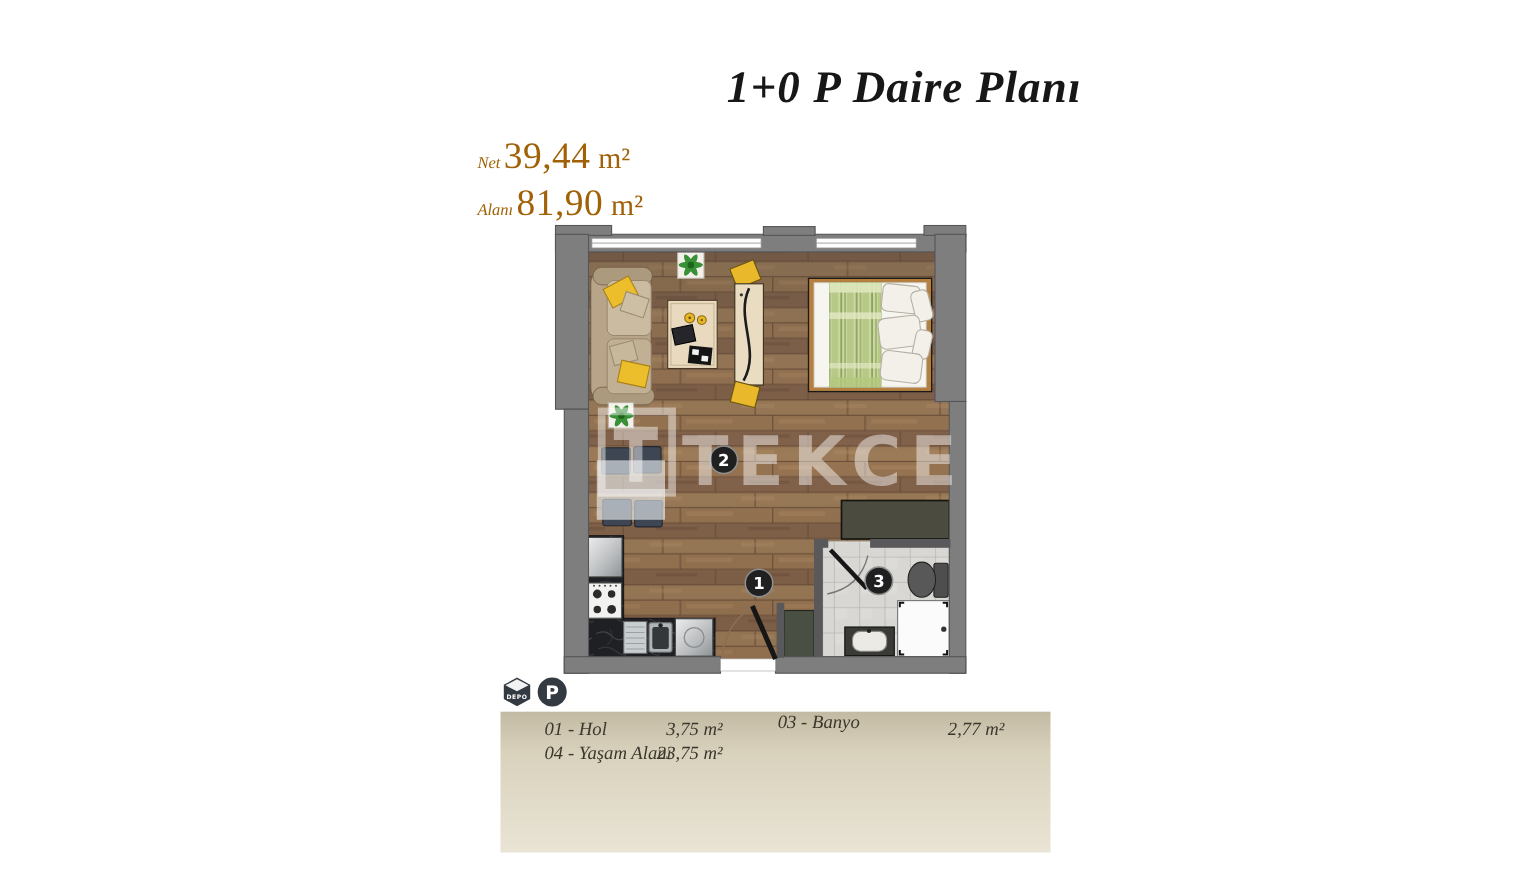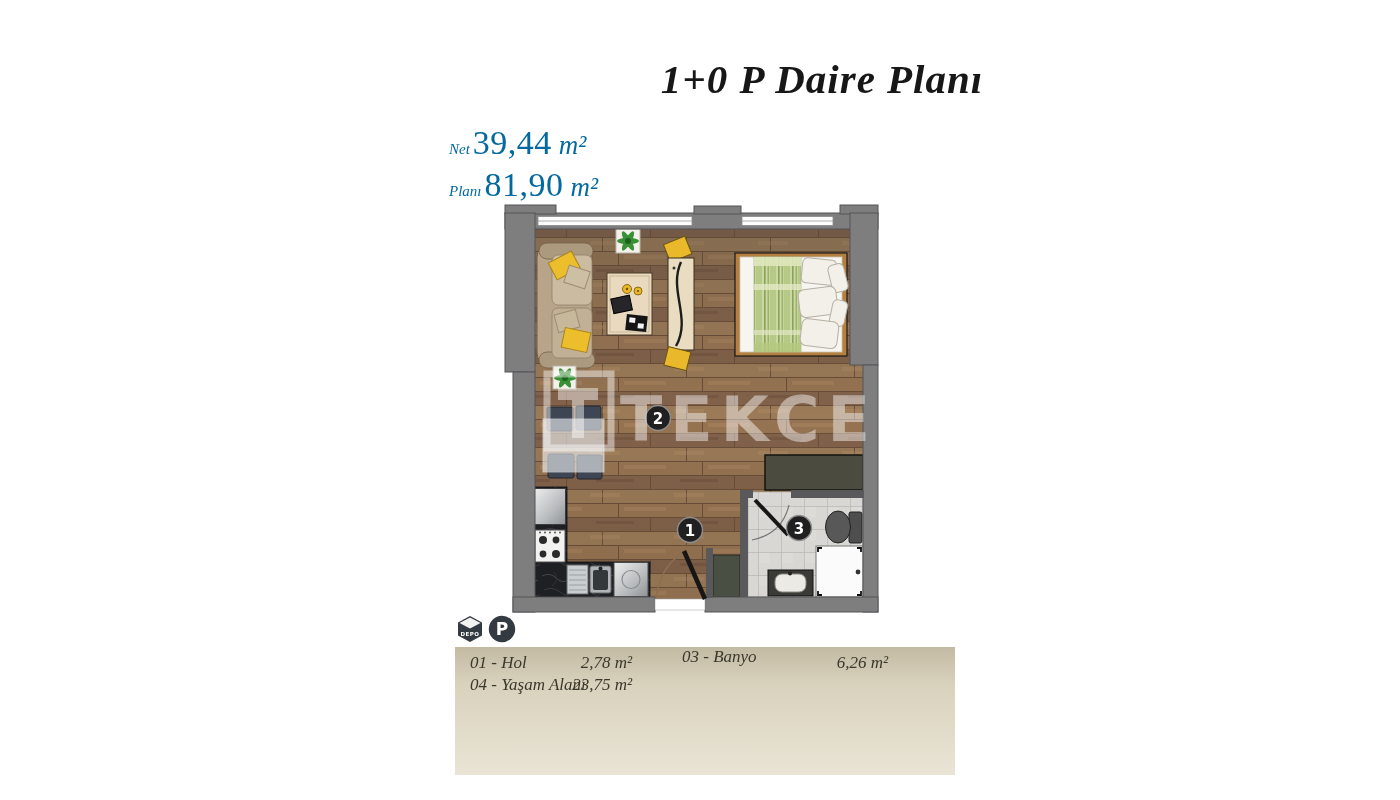--- a/index.html
+++ b/index.html
@@ -1,44 +1,44 @@
 <!DOCTYPE html>
 <html><head>
 <meta charset="utf-8">
 <style>
   html,body{margin:0;padding:0;background:#ffffff;}
   .screen{position:relative;width:1220px;height:800px;background:#ffffff;overflow:hidden;
           font-family:"Liberation Serif", serif;}
   .title{position:absolute;left:822px;top:28px;transform:translateX(-50%);
          font-style:italic;font-weight:bold;font-size:41px;color:#171717;white-space:nowrap;letter-spacing:1px;}
-  .area-line{position:absolute;left:449px;display:flex;align-items:baseline;gap:2px;color:#0369a1;white-space:nowrap;}
+  .area-line{position:absolute;left:434px;display:flex;align-items:baseline;gap:2px;color:#a16207;white-space:nowrap;}
   .area-line .lbl{font-style:italic;font-size:15px;margin-right:1px;}
   .area-line .val{font-weight:normal;font-size:34px;letter-spacing:0.5px;}
-  .area-line .unit{font-style:italic;font-size:27px;margin-left:5px;}
+  .area-line .unit{font-size:27px;margin-left:5px;}
   .badges{position:absolute;left:455px;top:614px;display:flex;gap:2px;}
   .plan-svg{position:absolute;left:495px;top:200px;}
   .legend{position:absolute;left:455px;top:647px;width:500px;height:128px;
           background:linear-gradient(180deg,#c3baa3 0%,#d9d2bd 30%,#e9e4d5 100%);}
-  .lg{position:absolute;font-style:italic;font-size:17px;color:#3a372c;white-space:nowrap;}
+  .lg{position:absolute;font-style:italic;font-size:17px;color:#3a372c;white-space:nowrap;margin-left:25px;}
   .lg.num{text-align:right;}
 </style>
 </head>
 <body>
 
 <div class="screen">
 
   <h1 class="title">1+0 P Daire Planı</h1>
 
   <div class="area-line" style="top:124px">
     <span class="lbl">Net</span>
     <span class="val">39,44</span>
     <span class="unit">m²</span>
   </div>
   <div class="area-line" style="top:166px">
-    <span class="lbl">Planı</span>
+    <span class="lbl">Alanı</span>
     <span class="val">81,90</span>
     <span class="unit">m²</span>
   </div>
 
   <svg class="plan-svg" width="390" height="415" viewBox="495 200 390 415">
     <defs>
       <pattern id="wood" x="0" y="0" width="84" height="42" patternUnits="userSpaceOnUse">
         <rect width="84" height="42" fill="#8d6c4e"></rect>
         <rect x="0" y="0" width="84" height="14" fill="#967452"></rect>
         <rect x="0" y="14" width="84" height="14" fill="#82624a"></rect>
@@ -280,20 +280,20 @@
       <text x="15" y="21.5" font-family="DejaVu Sans, sans-serif" font-size="5.5" font-weight="bold" fill="#ffffff" text-anchor="middle" letter-spacing="0.5">DEPO</text>
     </svg>
     <svg width="30" height="30" viewBox="0 0 30 30">
       <circle cx="15" cy="15" r="13.2" fill="#333a42"></circle>
       <text x="15" y="21" font-family="DejaVu Sans, sans-serif" font-size="17" font-weight="bold" fill="#ffffff" text-anchor="middle">P</text>
     </svg>
   </div>
 
   <div class="legend">
     <span class="lg" style="left:15px;top:6px">01 - Hol</span>
-    <span class="lg num" style="left:85px;top:6px;width:92px">2,78 m²</span>
+    <span class="lg num" style="left:85px;top:6px;width:92px">3,75 m²</span>
     <span class="lg" style="left:15px;top:28px">04 - Yaşam Alanı</span>
     <span class="lg num" style="left:85px;top:28px;width:92px">23,75 m²</span>
     <span class="lg" style="left:227px;top:0">03 - Banyo</span>
-    <span class="lg num" style="left:330px;top:6px;width:103px">6,26 m²</span>
+    <span class="lg num" style="left:330px;top:6px;width:103px">2,77 m²</span>
   </div>
 
 </div>
 
 </body></html>

